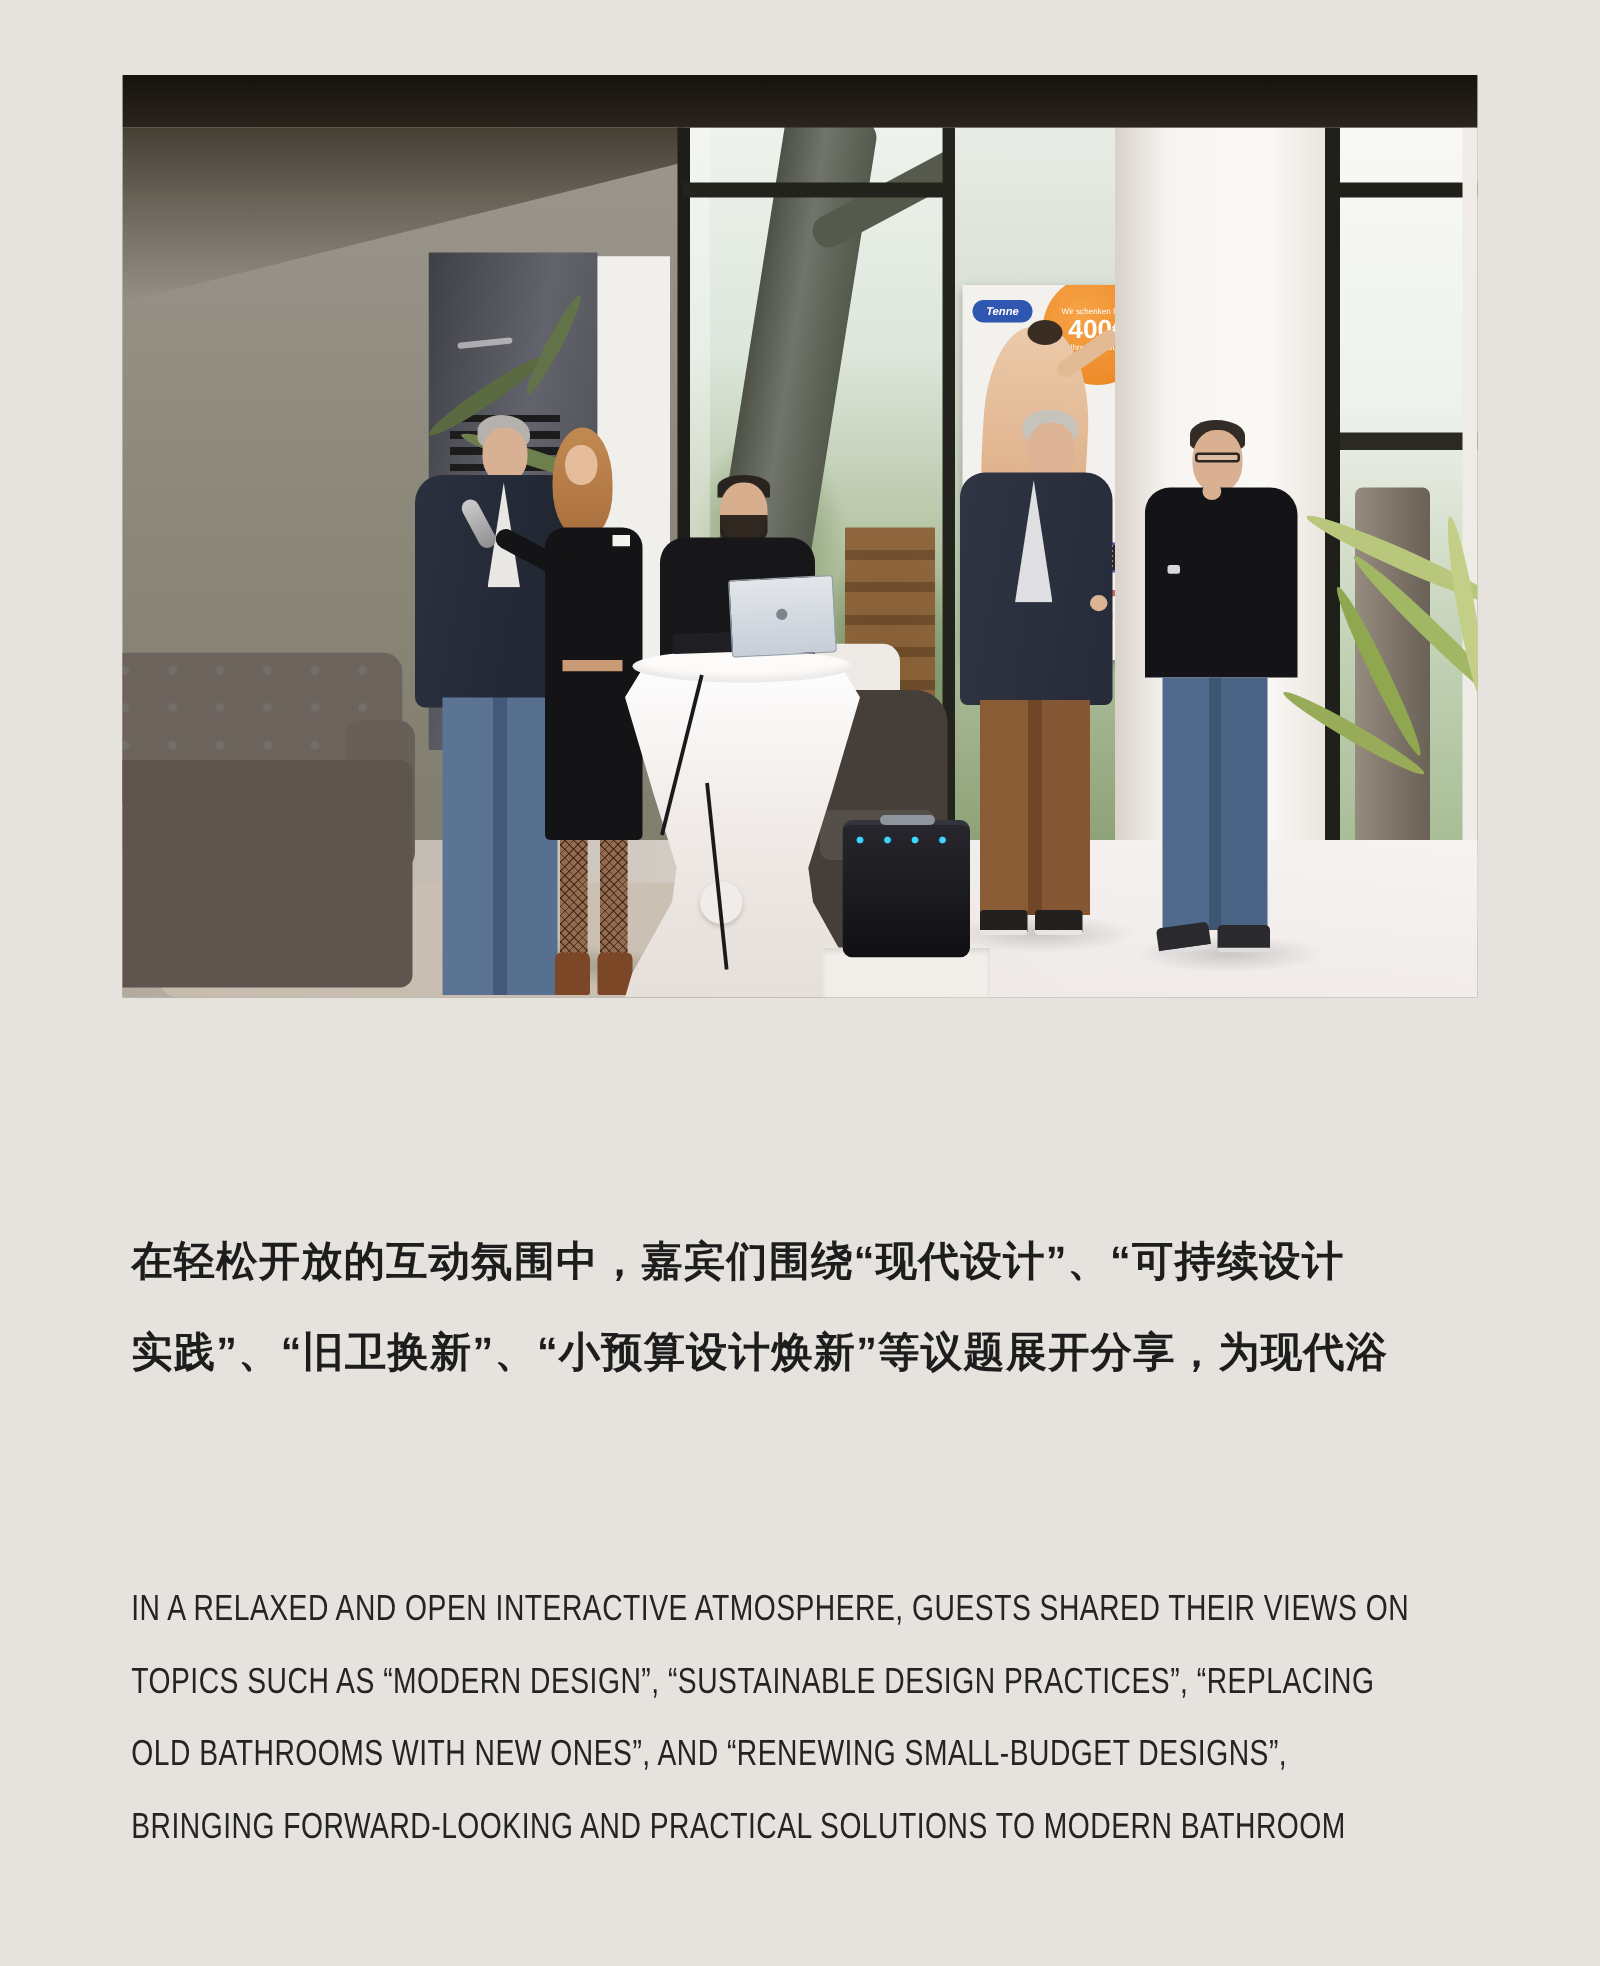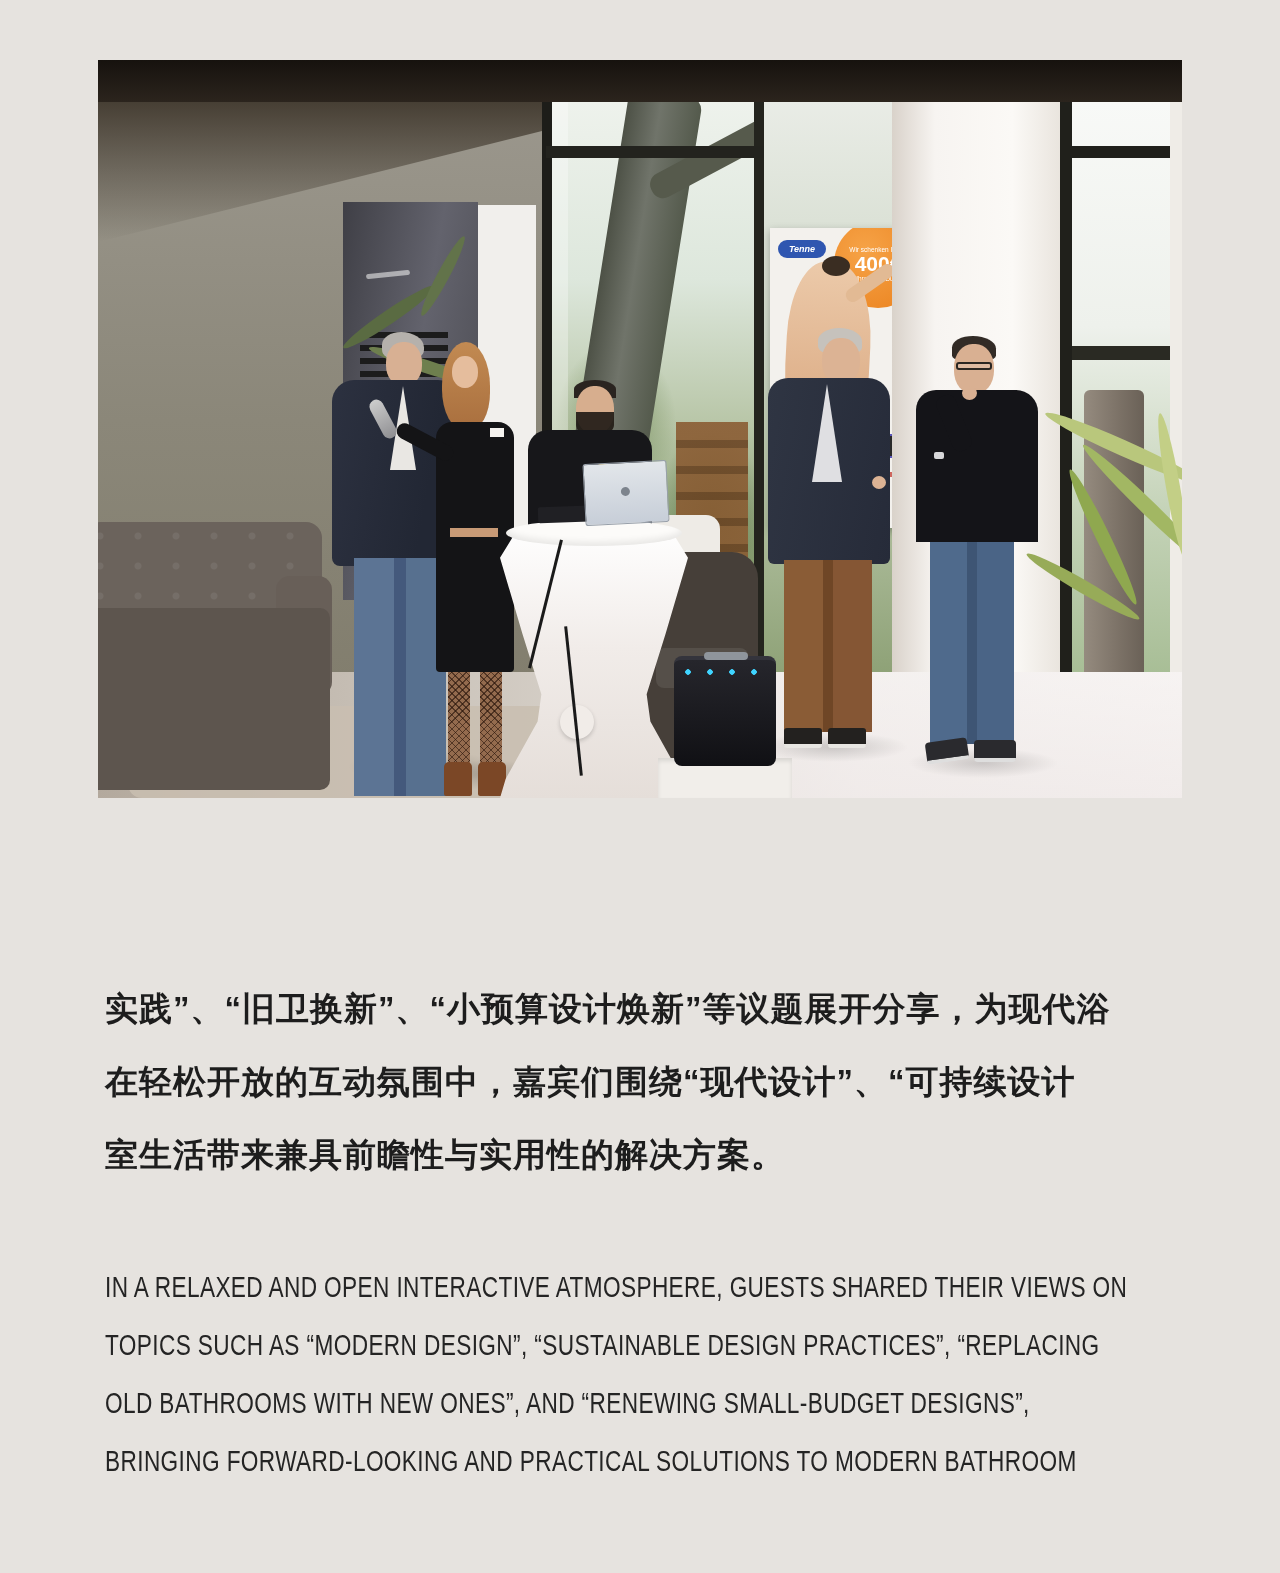--- a/index.html
+++ b/index.html
@@ -324,23 +324,22 @@
     <div class="m4-shoe r"></div>
 
     <div class="palm palm1"></div>
     <div class="palm palm2"></div>
     <div class="palm palm3"></div>
     <div class="palm palm4"></div>
     <div class="palm palm5"></div>
   </div>
 
   <div class="cn-paragraph">
+    <div class="cn-line">在轻松开放的互动氛围中，嘉宾们围绕“现代设计”、“可持续设计</div>
     <div class="cn-line">实践”、“旧卫换新”、“小预算设计焕新”等议题展开分享，为现代浴</div>
-    <div class="cn-line">在轻松开放的互动氛围中，嘉宾们围绕“现代设计”、“可持续设计</div>
-    <div class="cn-line">室生活带来兼具前瞻性与实用性的解决方案。</div>
   </div>
 
   <div class="en-paragraph">
     <div class="en-line">IN A RELAXED AND OPEN INTERACTIVE ATMOSPHERE, GUESTS SHARED THEIR VIEWS ON</div>
     <div class="en-line">TOPICS SUCH AS “MODERN DESIGN”, “SUSTAINABLE DESIGN PRACTICES”, “REPLACING</div>
     <div class="en-line">OLD BATHROOMS WITH NEW ONES”, AND “RENEWING SMALL-BUDGET DESIGNS”,</div>
     <div class="en-line">BRINGING FORWARD-LOOKING AND PRACTICAL SOLUTIONS TO MODERN BATHROOM</div>
   </div>
 
 </div>

